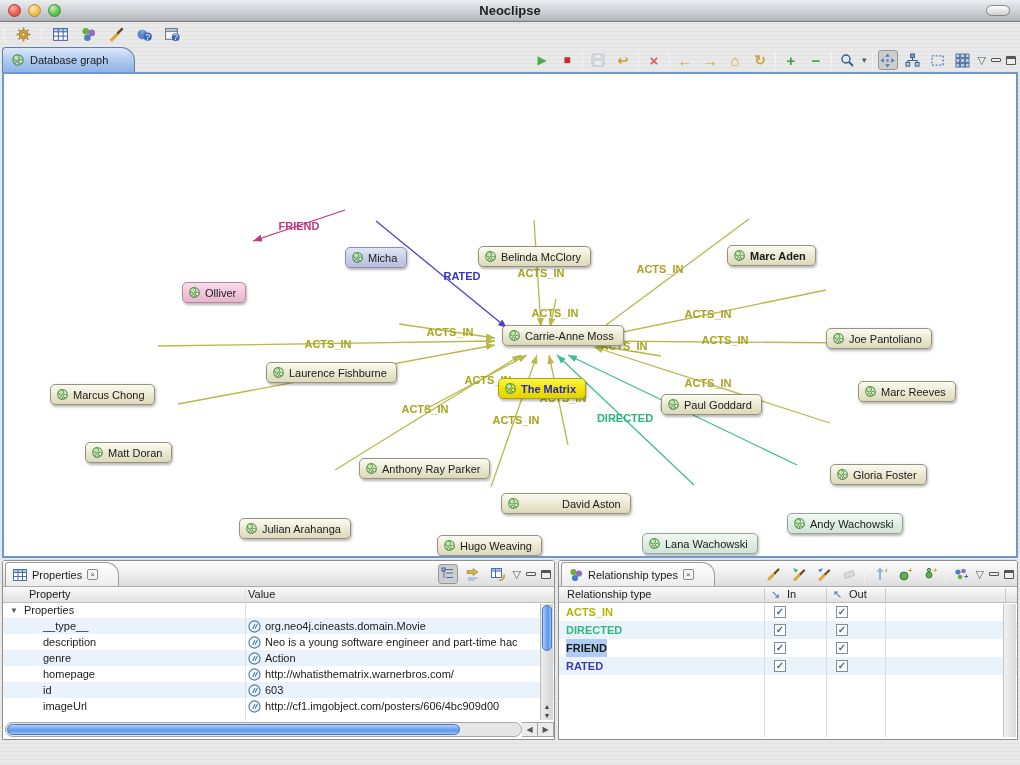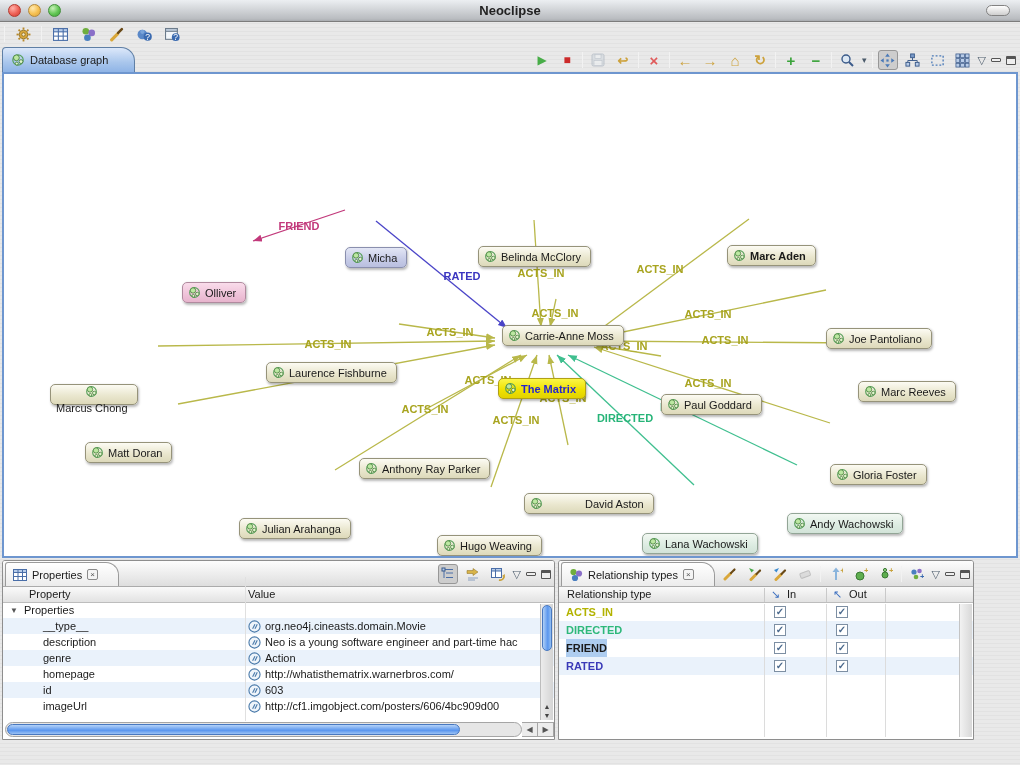--- a/index.html
+++ b/index.html
@@ -57,21 +57,21 @@
   .gnode.movie { background:linear-gradient(#faf648,#f0e202 55%,#e3d200);
     border-color:#b1a016; color:#2626cc; font-weight:bold; }
   .gnode.blue  { background:linear-gradient(#e3e6f5,#c6cbe7 60%,#b9bfdf); border-color:#8a8fae; }
   .gnode.pink  { background:linear-gradient(#f9dcea,#efc3d9 60%,#e7b4cd); border-color:#b08a9e; }
   .gnode.mint  { background:linear-gradient(#f2f8f2,#dcebe1 60%,#d2e3d8); border-color:#92a596; }
 
   
   .panel { position:absolute; background:#fff; border:1px solid #8e8e8e;
     border-radius:3px 3px 0 0; overflow:hidden; }
   .props-panel { left:2px; top:560px; width:553px; height:180px; }
-  .rel-panel { left:558px; top:560px; width:416px; height:180px; }
+  .rel-panel { left:558px; top:560px; width:460px; height:180px; }
   .p-head { position:relative; height:26px;
     background:linear-gradient(#fdfdfd,#dedede); border-bottom:1px solid #ababab; }
   .p-tab { position:absolute; left:2px; bottom:0; display:inline-flex; align-items:center;
     gap:5px; height:24px; padding:0 20px 0 7px; background:linear-gradient(#ffffff,#ececec);
     border:1px solid #9a9a9a; border-bottom:none; border-radius:3px 13px 0 0; }
   .p-tools { position:absolute; right:3px; top:3px; display:flex; align-items:center; gap:5px; }
   .tab-close { display:inline-flex; width:11px; height:11px; border:1px solid #8a8a8a;
     border-radius:2px; align-items:center; justify-content:center; font-size:8px; color:#555;
     background:#f4f4f4; }
   .col-head { position:relative; height:16px; background:linear-gradient(#fafafa,#e2e2e2);
@@ -410,21 +410,21 @@
             <span>
               <svg class="ic" width="13" height="13" viewBox="0 0 14 14">
                 <circle cx="7" cy="7" r="5.2" fill="none" stroke="#57a05a" stroke-width="1.2"></circle>
                 <circle cx="5.4" cy="4.8" r="2.9" fill="#bce8a2" stroke="#3d7a33" stroke-width="0.8"></circle>
                 <circle cx="10" cy="8.6" r="1.9" fill="#dff5cc" stroke="#3d7a33" stroke-width="0.8"></circle>
                 <circle cx="5.8" cy="10.6" r="1.5" fill="#dff5cc" stroke="#3d7a33" stroke-width="0.8"></circle>
               </svg>
             </span>
             <span>Laurence Fishburne</span>
           </div>
-          <div class="gnode" style="left: 46px; top: 262px; flex-direction: column;">
+          <div class="gnode" style="left: 46px; top: 262px;">
             <span>
               <svg class="ic" width="13" height="13" viewBox="0 0 14 14">
                 <circle cx="7" cy="7" r="5.2" fill="none" stroke="#57a05a" stroke-width="1.2"></circle>
                 <circle cx="5.4" cy="4.8" r="2.9" fill="#bce8a2" stroke="#3d7a33" stroke-width="0.8"></circle>
                 <circle cx="10" cy="8.6" r="1.9" fill="#dff5cc" stroke="#3d7a33" stroke-width="0.8"></circle>
                 <circle cx="5.8" cy="10.6" r="1.5" fill="#dff5cc" stroke="#3d7a33" stroke-width="0.8"></circle>
               </svg>
             </span>
             <span>Marcus Chong</span>
           </div>
@@ -487,21 +487,21 @@
             <span>
               <svg class="ic" width="13" height="13" viewBox="0 0 14 14">
                 <circle cx="7" cy="7" r="5.2" fill="none" stroke="#57a05a" stroke-width="1.2"></circle>
                 <circle cx="5.4" cy="4.8" r="2.9" fill="#bce8a2" stroke="#3d7a33" stroke-width="0.8"></circle>
                 <circle cx="10" cy="8.6" r="1.9" fill="#dff5cc" stroke="#3d7a33" stroke-width="0.8"></circle>
                 <circle cx="5.8" cy="10.6" r="1.5" fill="#dff5cc" stroke="#3d7a33" stroke-width="0.8"></circle>
               </svg>
             </span>
             <span>Gloria Foster</span>
           </div>
-          <div class="gnode" style="left: 520px; top: 371px; gap: 42px;">
+          <div class="gnode" style="left: 497px; top: 371px; gap: 42px;">
             <span>
               <svg class="ic" width="13" height="13" viewBox="0 0 14 14">
                 <circle cx="7" cy="7" r="5.2" fill="none" stroke="#57a05a" stroke-width="1.2"></circle>
                 <circle cx="5.4" cy="4.8" r="2.9" fill="#bce8a2" stroke="#3d7a33" stroke-width="0.8"></circle>
                 <circle cx="10" cy="8.6" r="1.9" fill="#dff5cc" stroke="#3d7a33" stroke-width="0.8"></circle>
                 <circle cx="5.8" cy="10.6" r="1.5" fill="#dff5cc" stroke="#3d7a33" stroke-width="0.8"></circle>
               </svg>
             </span>
             <span>David Aston</span>
           </div>

